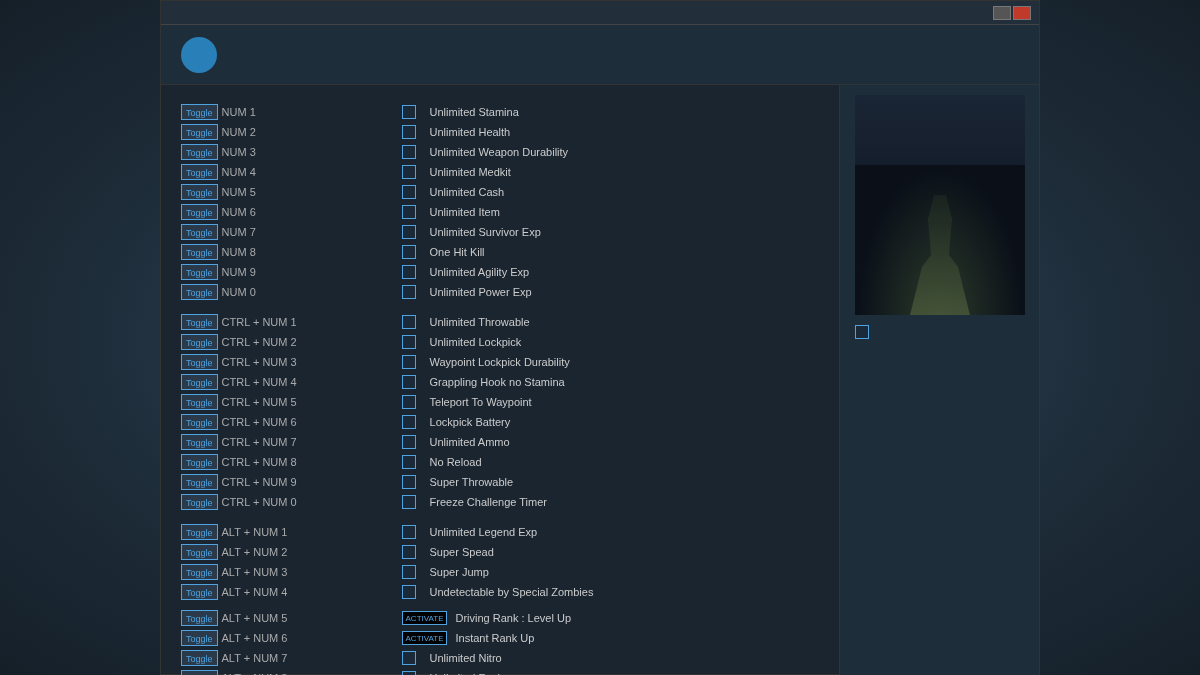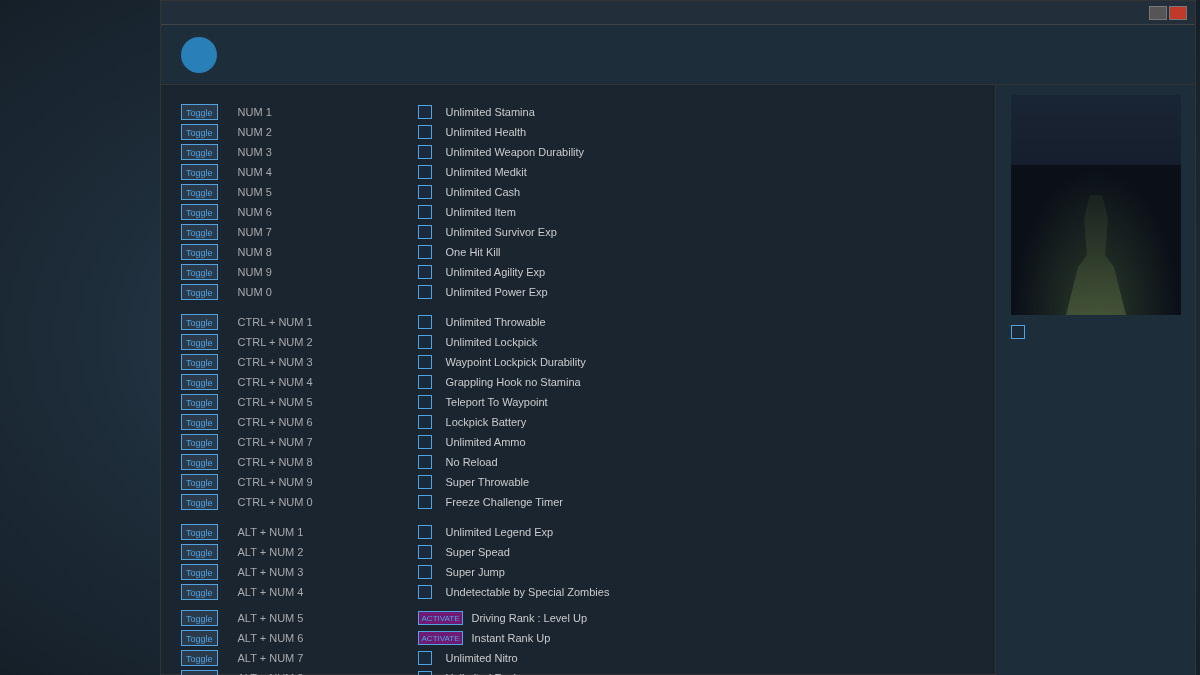--- a/index.html
+++ b/index.html
@@ -14,21 +14,21 @@
     }
     .bg-overlay {
       position: absolute;
       inset: 0;
       background: radial-gradient(ellipse at center, #3a4f63 0%, #1e2d3a 60%, #151f28 100%);
     }
     .main-window {
       position: absolute;
       top: 0;
       left: 160px;
-      width: 1036px;
+      width: 880px;
       height: 675px;
       background: #1a2530;
       border: 1px solid #333;
     }
     .title-bar {
       width: 100%;
       height: 24px;
       background: #222e3a;
       display: flex;
       align-items: center;
@@ -137,34 +137,34 @@
       color: #4fa3e0;
       font-size: 9px;
       padding: 1px 4px;
       cursor: pointer;
       min-width: 36px;
       text-align: center;
       height: 16px;
       line-height: 14px;
     }
     .activate-btn {
-      background: #701a75;
+      background: #000000;
       border: 1px solid #4fa3e0;
       color: #4fa3e0;
       font-size: 8px;
       padding: 1px 3px;
       cursor: pointer;
       height: 14px;
       line-height: 12px;
     }
     .hotkey-label {
       color: #aaa;
       font-size: 11px;
       width: 180px;
-      margin-left: 20px;
+      margin-left: 4px;
     }
     .checkbox-sq {
       width: 14px;
       height: 14px;
       background: #1a2a38;
       border: 1px solid #4fa3e0;
       margin-right: 6px;
       flex-shrink: 0;
       position: relative;
     }

